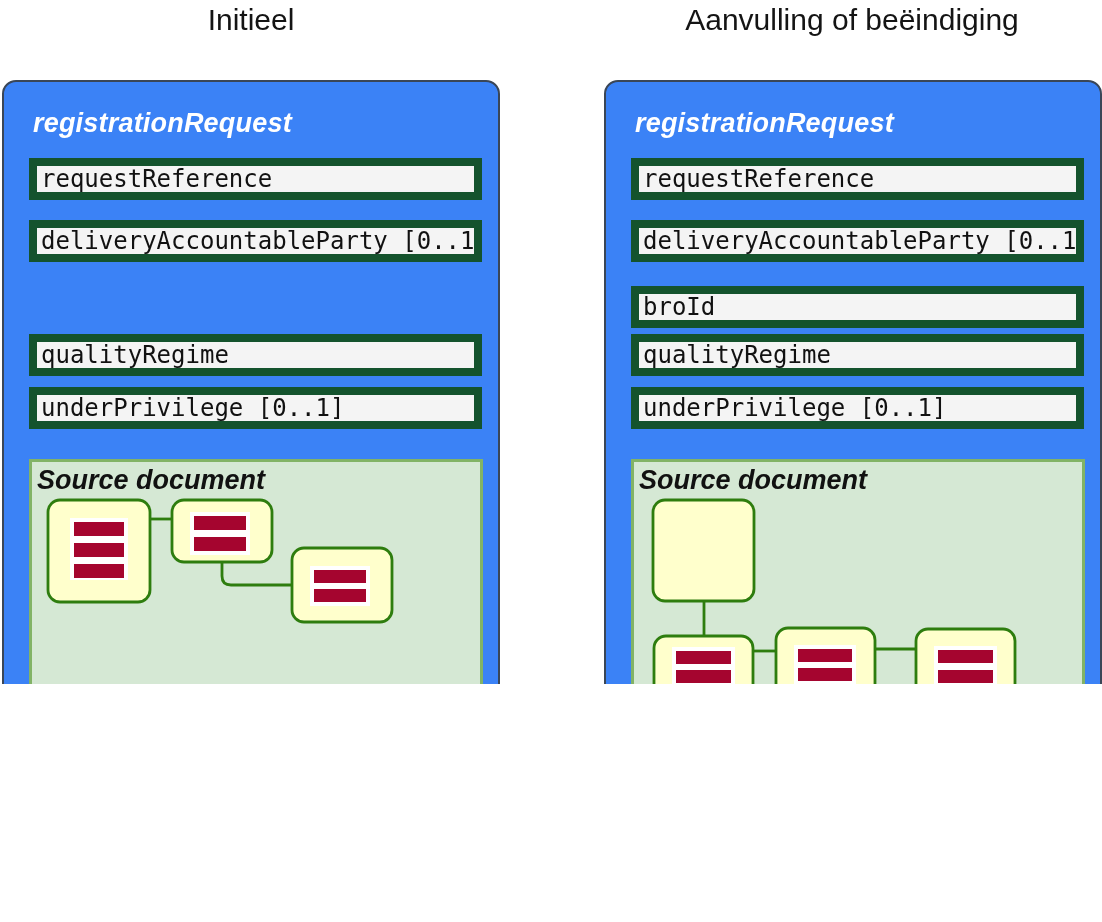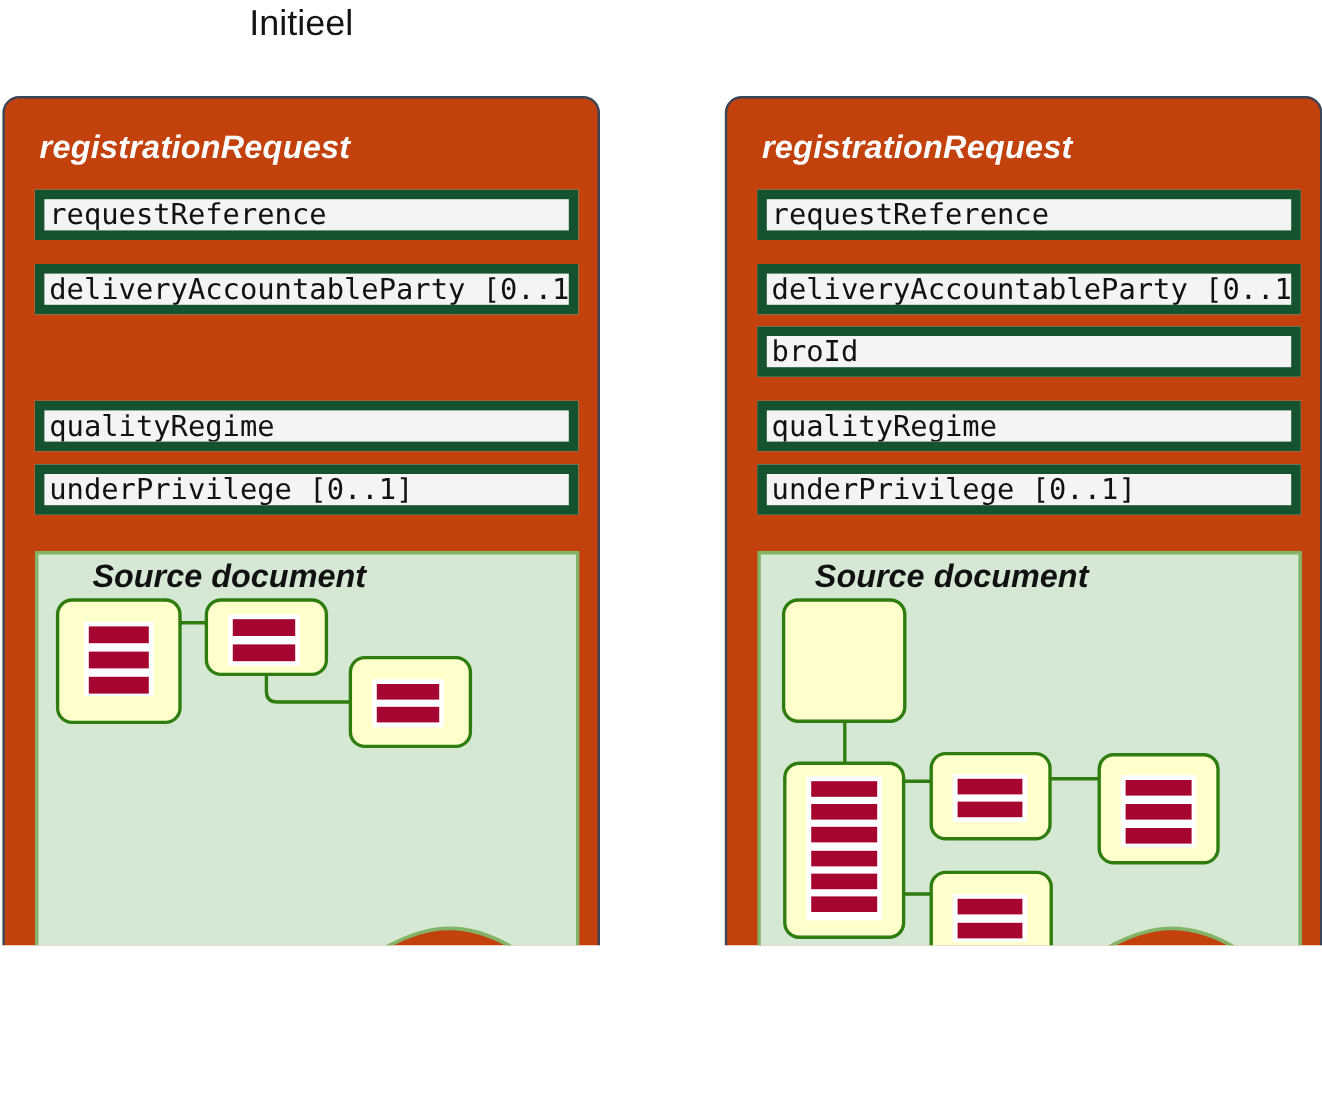--- a/index.html
+++ b/index.html
@@ -1,44 +1,45 @@
 <!DOCTYPE html>
 <html><head>
 <meta charset="utf-8">
 <style>
   html,body{margin:0;padding:0;background:#ffffff;}
-  .stage{position:relative;width:1102px;height:788px;background:#ffffff;overflow:hidden;
+  .stage{position:relative;width:1102px;height:684px;background:#ffffff;overflow:hidden;
          font-family:"Liberation Sans", sans-serif;}
   .col-title{position:absolute;top:2px;transform:translateX(-50%);white-space:nowrap;
              font-size:30px;color:#141414;line-height:36px;}
   .panel{position:absolute;top:80px;width:498px;height:836px;box-sizing:border-box;
-         background:#c2410c;border:2px solid #3a4657;border-radius:14px;}
+         background:#3b82f6;border:2px solid #3a4657;border-radius:14px;}
   .panel-header{position:absolute;left:29px;top:26px;color:#ffffff;font-size:27px;
                 font-weight:bold;font-style:italic;letter-spacing:.2px;}
   .field{position:absolute;left:25px;width:453px;height:42px;box-sizing:border-box;
          background:#f4f4f4;border:8px solid #14532d;display:flex;align-items:center;
          padding-left:4px;font-family:"DejaVu Sans Mono","Liberation Mono",monospace;
          font-size:24px;color:#111111;white-space:nowrap;overflow:hidden;}
-  .slot-0{top:76px}.slot-1{top:138px}.slot-2{top:190px}.slot-3{top:252px}.slot-4{top:305px}
+  .slot-0{top:76px}.slot-1{top:138px}.slot-2{top:204px}.slot-3{top:252px}.slot-4{top:305px}
   .green{position:absolute;left:25px;top:377px;width:454px;height:446px;}
   .green svg{display:block;position:absolute;left:0;top:0;}
   .src-title{position:absolute;left:8px;top:6px;font-size:27px;font-weight:bold;
-             font-style:italic;color:#111111;white-space:nowrap;margin-left:40px;}
+             font-style:italic;color:#111111;white-space:nowrap;}
   .blob{fill:#d5e8d4;stroke:#82b366;stroke-width:3;}
   .node{fill:#ffffcc;stroke:#2e7d0e;stroke-width:2.8;}
   .whitebox{fill:#ffffff;}
   .bar{fill:#a5052f;}
   .conn{fill:none;stroke:#2e7d0e;stroke-width:2.8;}
 </style>
 </head>
 <body>
 
 <div class="stage">
 
   <div class="col-title" style="left:251px">Initieel</div>
+  <div class="col-title" style="left:852px">Aanvulling of beëindiging</div>
 
   <div class="panel" style="left:2px">
     <div class="panel-header">registrationRequest</div>
 
     <div class="field slot-0">requestReference</div>
     <div class="field slot-1">deliveryAccountableParty [0..1]</div>
     <div class="field slot-3">qualityRegime</div>
     <div class="field slot-4">underPrivilege [0..1]</div>
 
     <div class="green">

